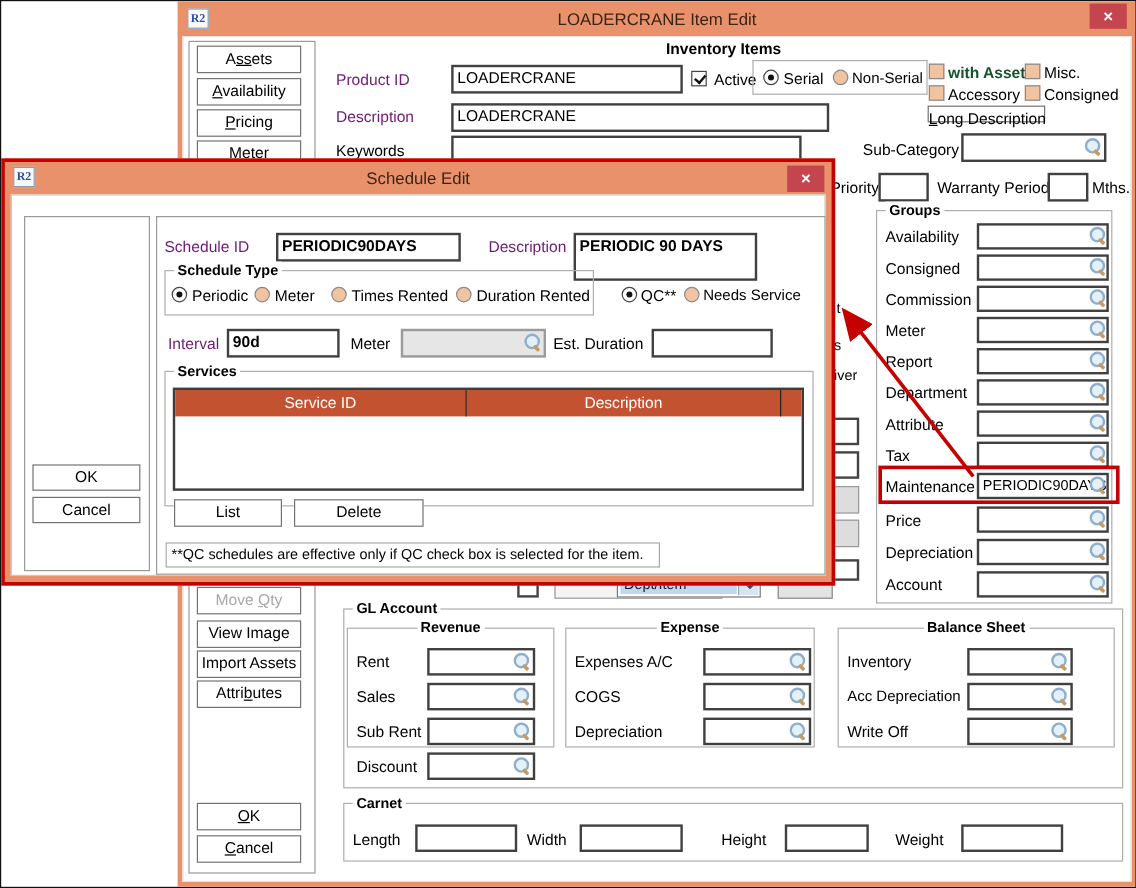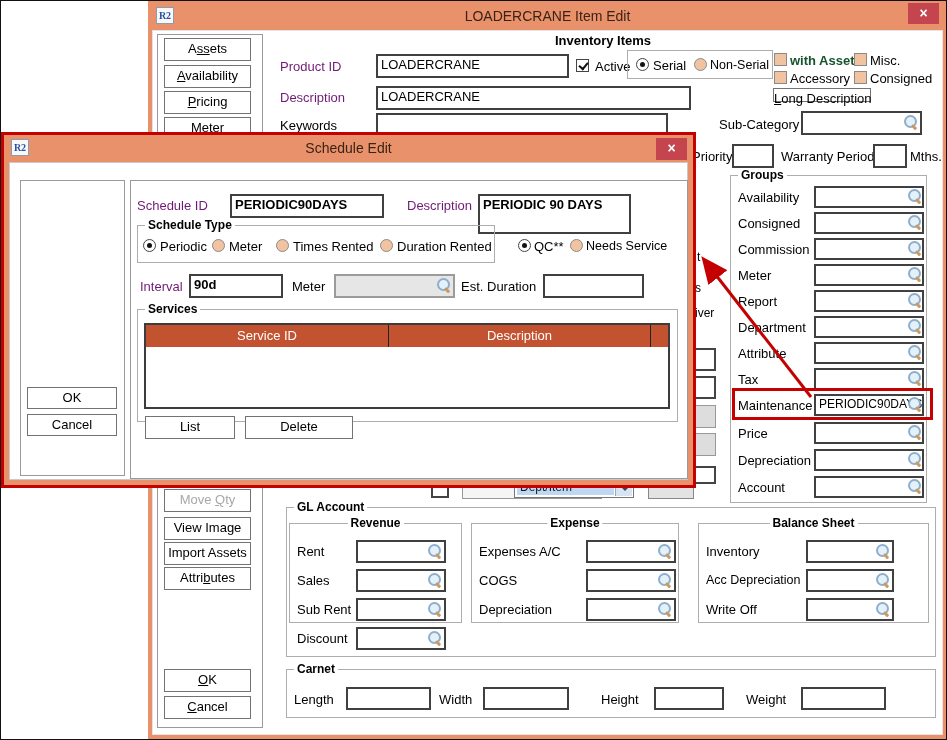--- a/index.html
+++ b/index.html
@@ -291,16 +291,17 @@
       <div class="abs" style="left:134px;top:160px;width:526px;height:86px;border:2px solid #3C3C3C;background:#fff;">
         <div class="abs" style="left:0;top:0;right:0;height:22px;display:flex;">
           <div class="thead" style="width:243px;border-right:1px solid #222;">Service ID</div>
           <div class="thead" style="flex:1;">Description</div>
           <div class="thead" style="width:18px;border-left:1px solid #222;"></div>
         </div>
       </div>
       <div class="btn" style="left:135px;top:253px;width:90px;height:23px;">List</div>
       <div class="btn" style="left:235px;top:253px;width:108px;height:23px;">Delete</div>
 
+      <div class="abs" style="left:128px;top:289px;width:412px;height:21px;border:1px solid #ABABAB;font-size:12px;line-height:19px;padding-left:4px;white-space:nowrap;overflow:hidden;">**QC schedules are effective only if QC check box is selected for the item.</div>
     </div>
   </div>
 
 </div>
 
 </body></html>

